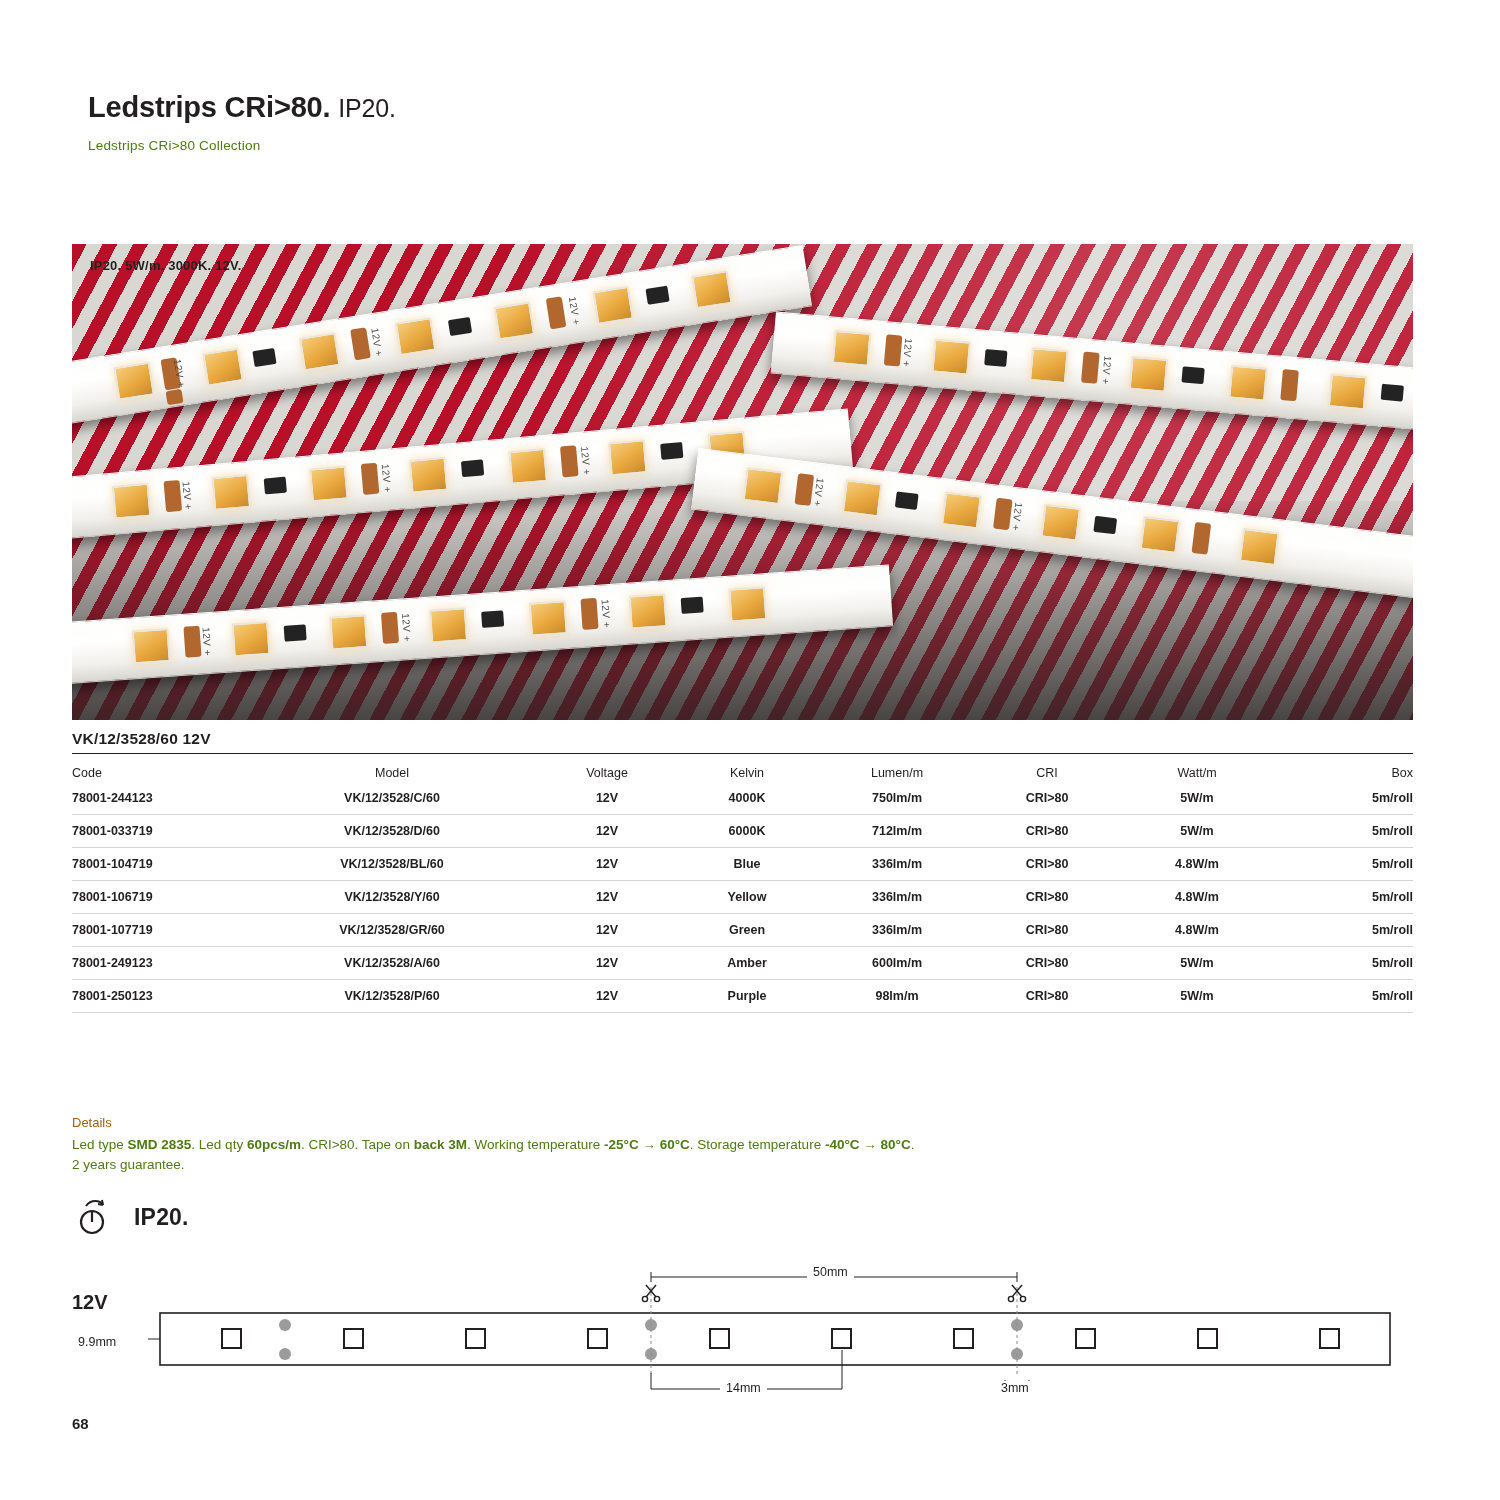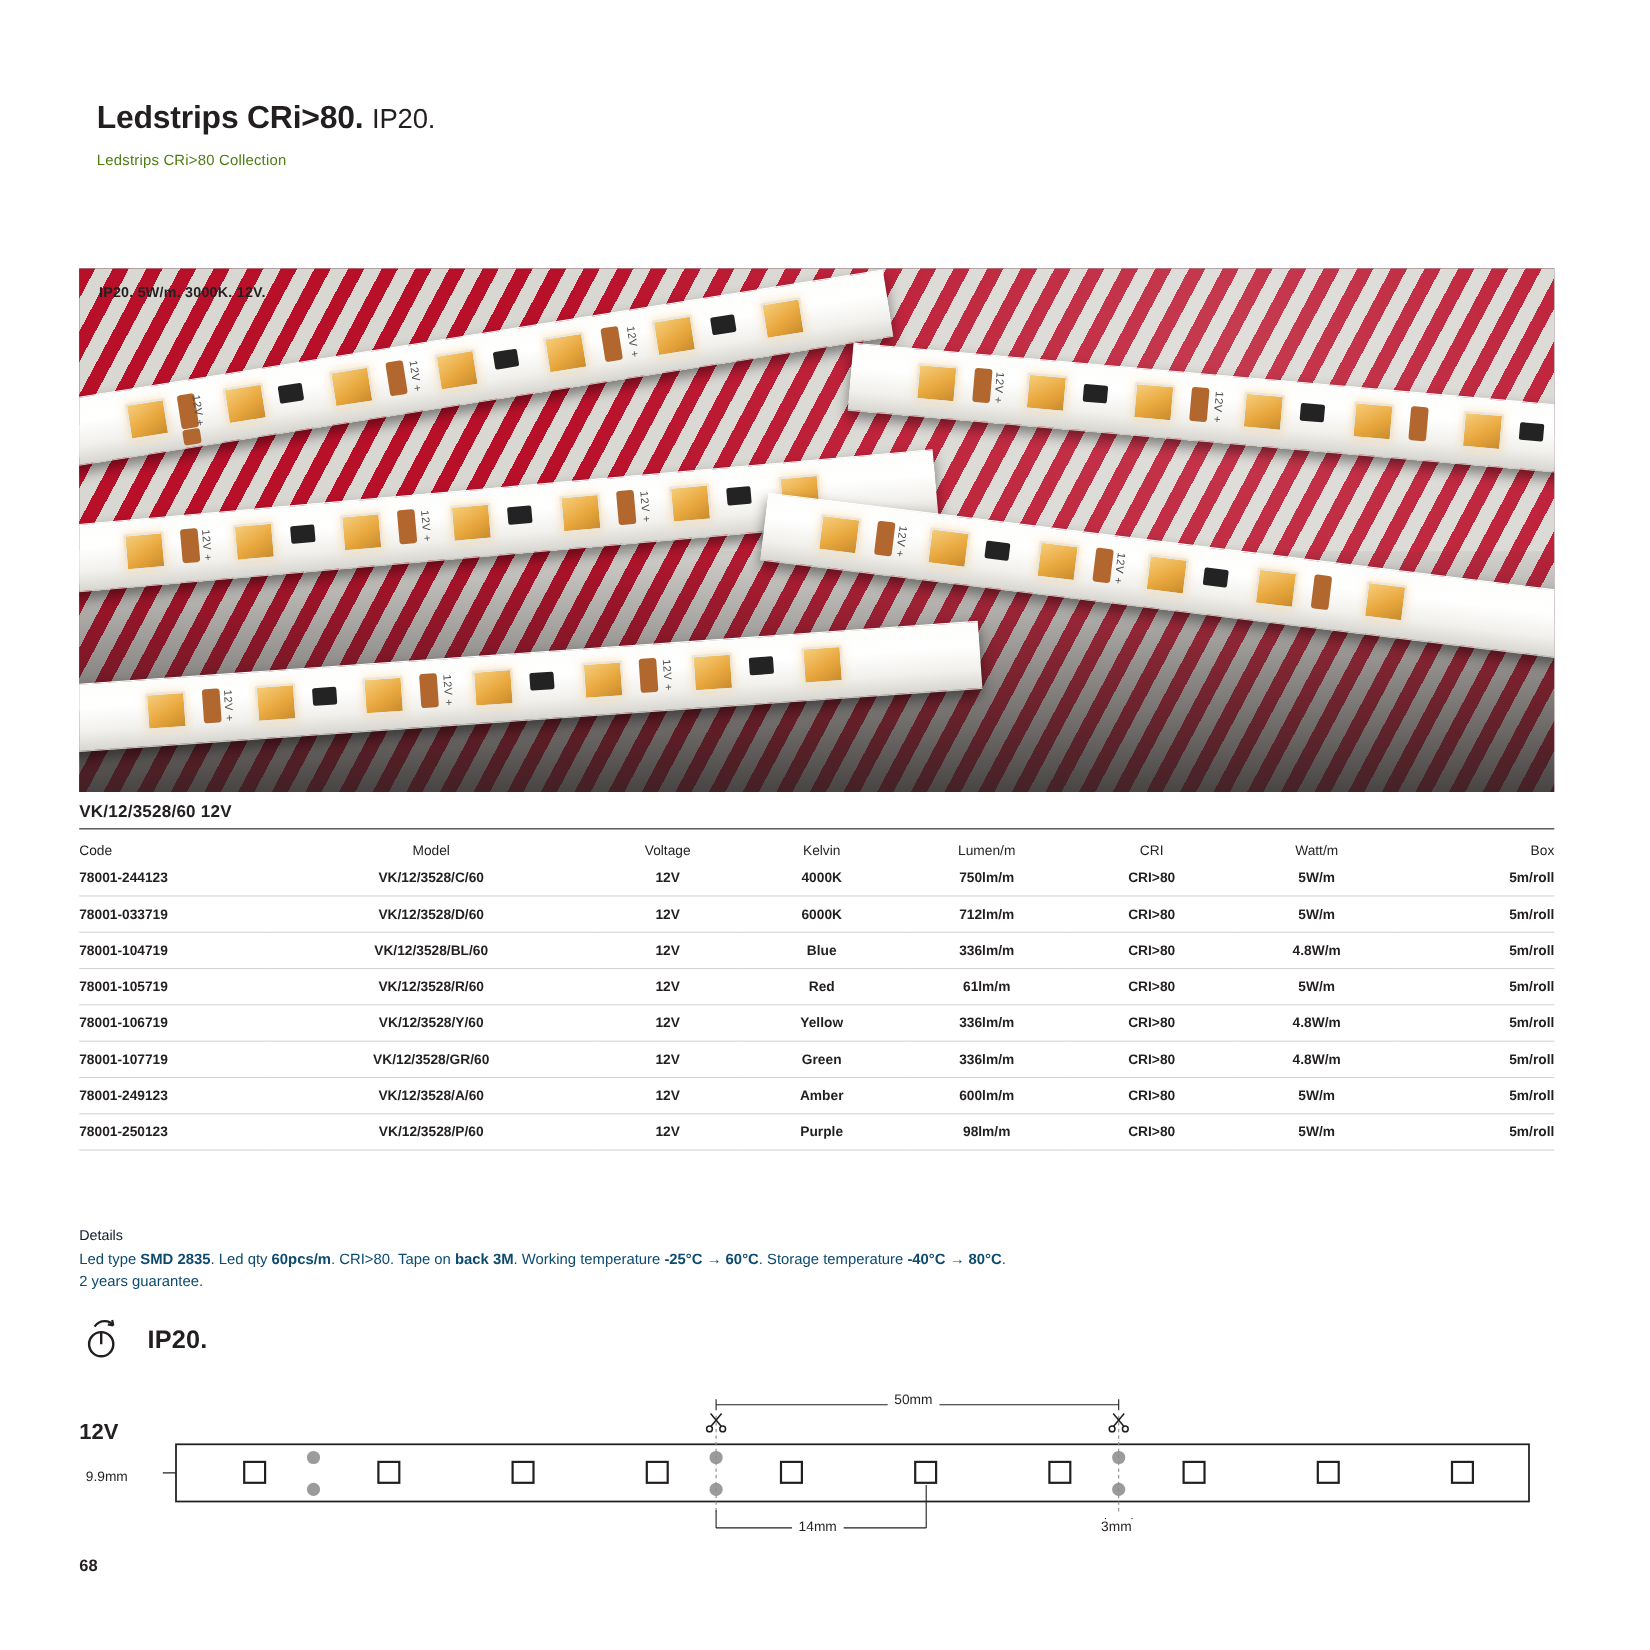--- a/index.html
+++ b/index.html
@@ -181,26 +181,26 @@
 
   
   .details {
     position: absolute;
     left: 72px;
     top: 1115px;
     width: 1341px;
   }
   .details-head {
     font-size: 13px;
-    color: #0f172a;
+    color: #a16207;
     margin-bottom: 5px;
   }
   .details-body {
     font-size: 13.5px;
-    color: #0c4a6e;
+    color: #4d7c0f;
     line-height: 1.45;
   }
   .details-body b { font-weight: bold; }
 
   
   .ip-row {
     position: absolute;
     left: 72px;
     top: 1195px;
     display: flex;
@@ -404,30 +404,20 @@
           <td class="col-code">78001-104719</td>
           <td class="col-model">VK/12/3528/BL/60</td>
           <td class="col-volt">12V</td>
           <td class="col-kelvin">Blue</td>
           <td class="col-lumen">336lm/m</td>
           <td class="col-cri">CRI&gt;80</td>
           <td class="col-watt">4.8W/m</td>
           <td class="col-box">5m/roll</td>
         </tr>
         <tr>
-          <td class="col-code">78001-105719</td>
-          <td class="col-model">VK/12/3528/R/60</td>
-          <td class="col-volt">12V</td>
-          <td class="col-kelvin">Red</td>
-          <td class="col-lumen">61lm/m</td>
-          <td class="col-cri">CRI&gt;80</td>
-          <td class="col-watt">5W/m</td>
-          <td class="col-box">5m/roll</td>
-        </tr>
-        <tr>
           <td class="col-code">78001-106719</td>
           <td class="col-model">VK/12/3528/Y/60</td>
           <td class="col-volt">12V</td>
           <td class="col-kelvin">Yellow</td>
           <td class="col-lumen">336lm/m</td>
           <td class="col-cri">CRI&gt;80</td>
           <td class="col-watt">4.8W/m</td>
           <td class="col-box">5m/roll</td>
         </tr>
         <tr>

